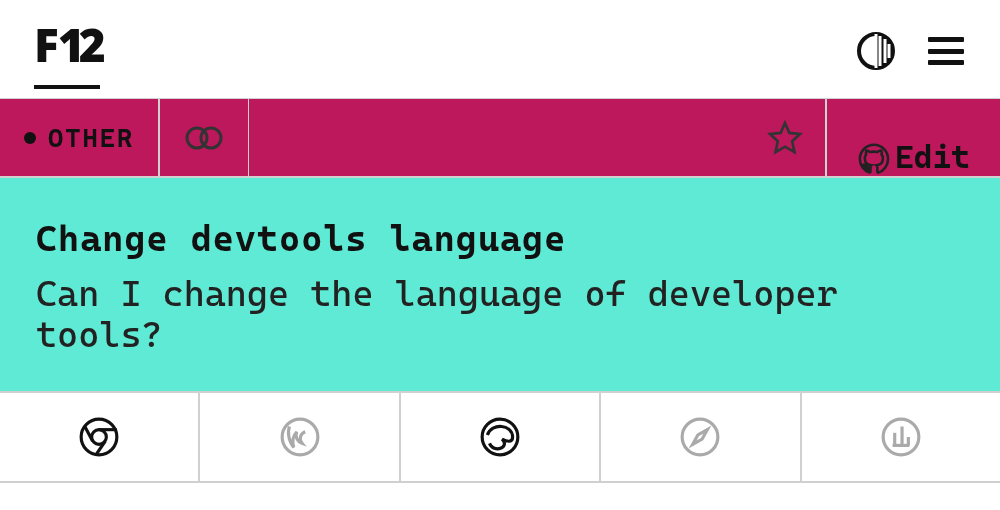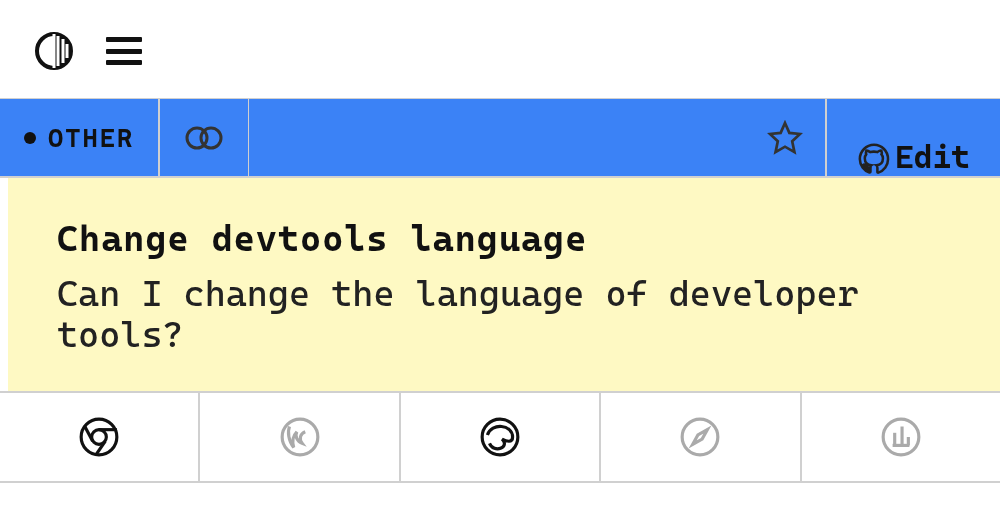--- a/index.html
+++ b/index.html
@@ -45,21 +45,21 @@
   }
   .hamburger span {
     display: block; height: 5px; background: #111; border-radius: 1px;
   }
 
   .tabbar {
     display: flex;
     border-top: 1px solid #d0d0d0;
     border-bottom: 2px solid #d0d0d0;
     height: 80px;
-    background: #3b82f6;
+    background: #be185d;
   }
   .tab-category {
     display: flex; align-items: center;
     padding: 0 24px;
     border-right: 2px solid #d0d0d0;
     font-weight: 800;
     font-size: 26px;
     letter-spacing: 2px;
     gap: 12px;
     white-space: nowrap;
@@ -82,23 +82,22 @@
   .tab-edit {
     display: flex; align-items: flex-end; gap: 4px;
     padding: 0 30px;
     border-left: 2px solid #d0d0d0;
     font-weight: 700;
     font-size: 32px;
     cursor: pointer;
   }
 
   .hero {
-    background: #fef9c3;
-    padding: 40px 36px 36px 49px;
-    margin-left: 8px;
+    background: #5eead4;
+    padding: 40px 36px 36px 36px;
   }
   .hero h1 {
     font-weight: 800;
     font-size: 36px;
     letter-spacing: 1px;
     margin-bottom: 14px;
   }
   .hero p {
     font-size: 36px;
     font-weight: 400;
@@ -132,20 +131,23 @@
     height: 40px;
     width: 100%;
   }
 
   svg { display: block; }
 </style>
 </head>
 <body>
 
 <div class="topbar">
+  <div class="logo">
+    <span class="logo-text">F</span><span class="logo-text logo-1">12</span>
+  </div>
   <div class="topbar-right">
     <div class="icon-btn">
       <svg width="40" height="40" viewBox="0 0 40 40" fill="none">
         <circle cx="20" cy="20" r="17" stroke="#111" stroke-width="4"></circle>
         <path d="M20 3 A17 17 0 0 1 20 37 Z" fill="#111"></path>
         <line x1="20" y1="3" x2="20" y2="37" stroke="#fff" stroke-width="3"></line>
         <line x1="24" y1="5" x2="24" y2="35" stroke="#fff" stroke-width="3"></line>
         <line x1="29" y1="8" x2="29" y2="32" stroke="#fff" stroke-width="3"></line>
         <line x1="33" y1="13" x2="33" y2="27" stroke="#fff" stroke-width="3"></line>
       </svg>

